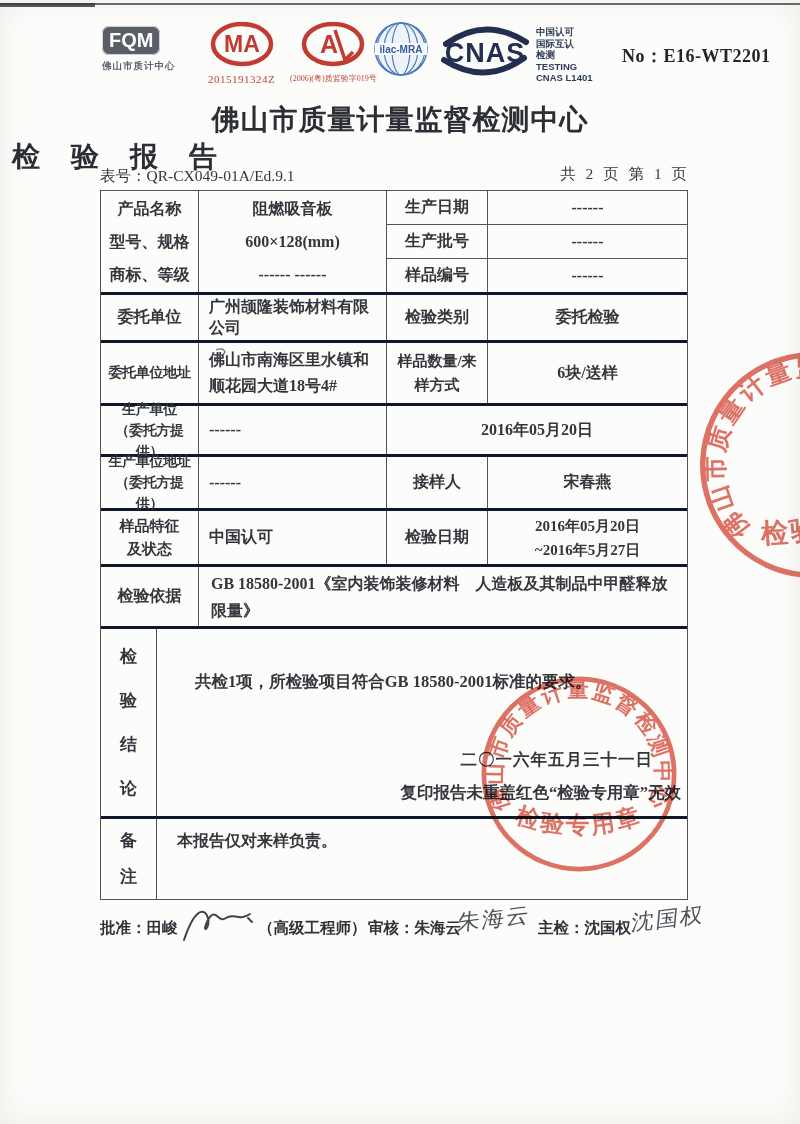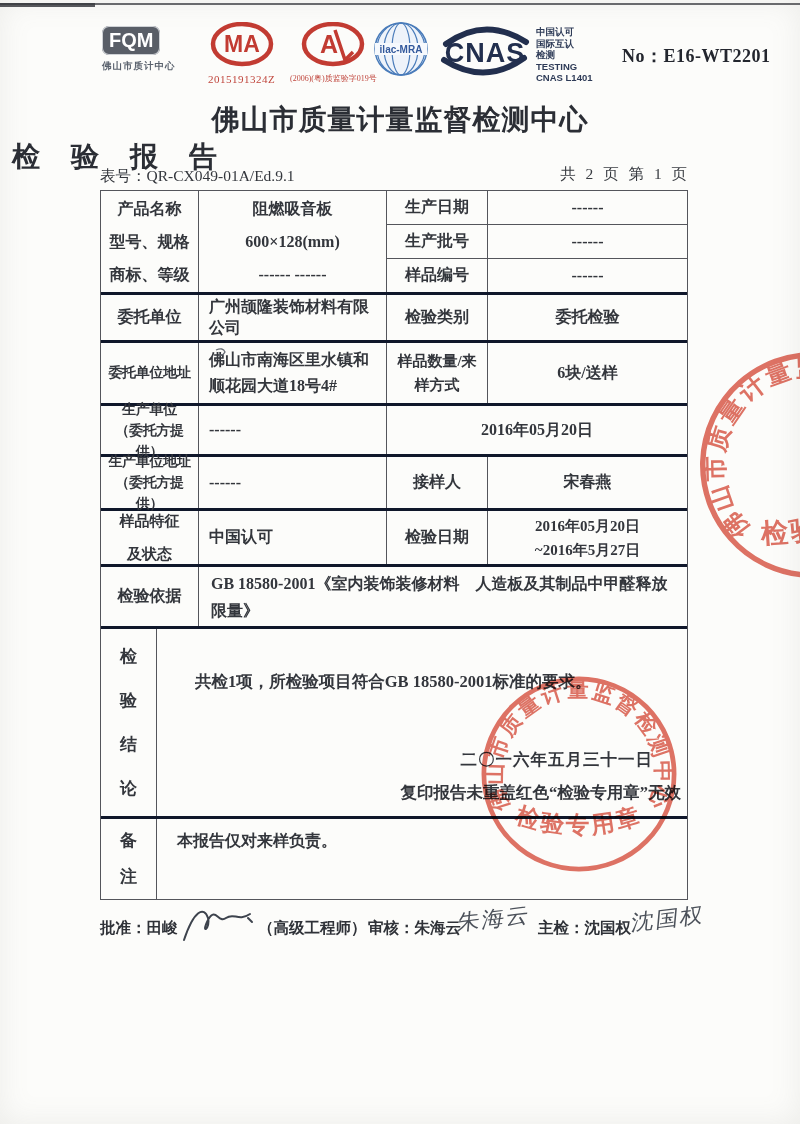--- a/index.html
+++ b/index.html
@@ -193,21 +193,21 @@
 
     <div class="trow" style="height:54px">
       <div class="cell c1 pre fs14" style="line-height:21px">生产单位地址
 （委托方提供）</div>
       <div class="cell c2 left">------</div>
       <div class="cell c3">接样人</div>
       <div class="cell c4 nbr">宋春燕</div>
     </div>
 
     <div class="trow" style="height:56px">
-      <div class="cell c1 pre fs15" style="line-height:33px">样品特征
+      <div class="cell c1 pre fs15" style="line-height:23px">样品特征
 及状态</div>
       <div class="cell c2 left">中国认可</div>
       <div class="cell c3">检验日期</div>
       <div class="cell c4 nbr pre fs15" style="line-height:24px">2016年05月20日
 ~2016年5月27日</div>
     </div>
 
     <div class="trow" style="height:62px">
       <div class="cell c1">检验依据</div>
       <div class="cell nbr left basis-cell" style="flex:1">GB 18580-2001《室内装饰装修材料　人造板及其制品中甲醛释放限量》</div>

